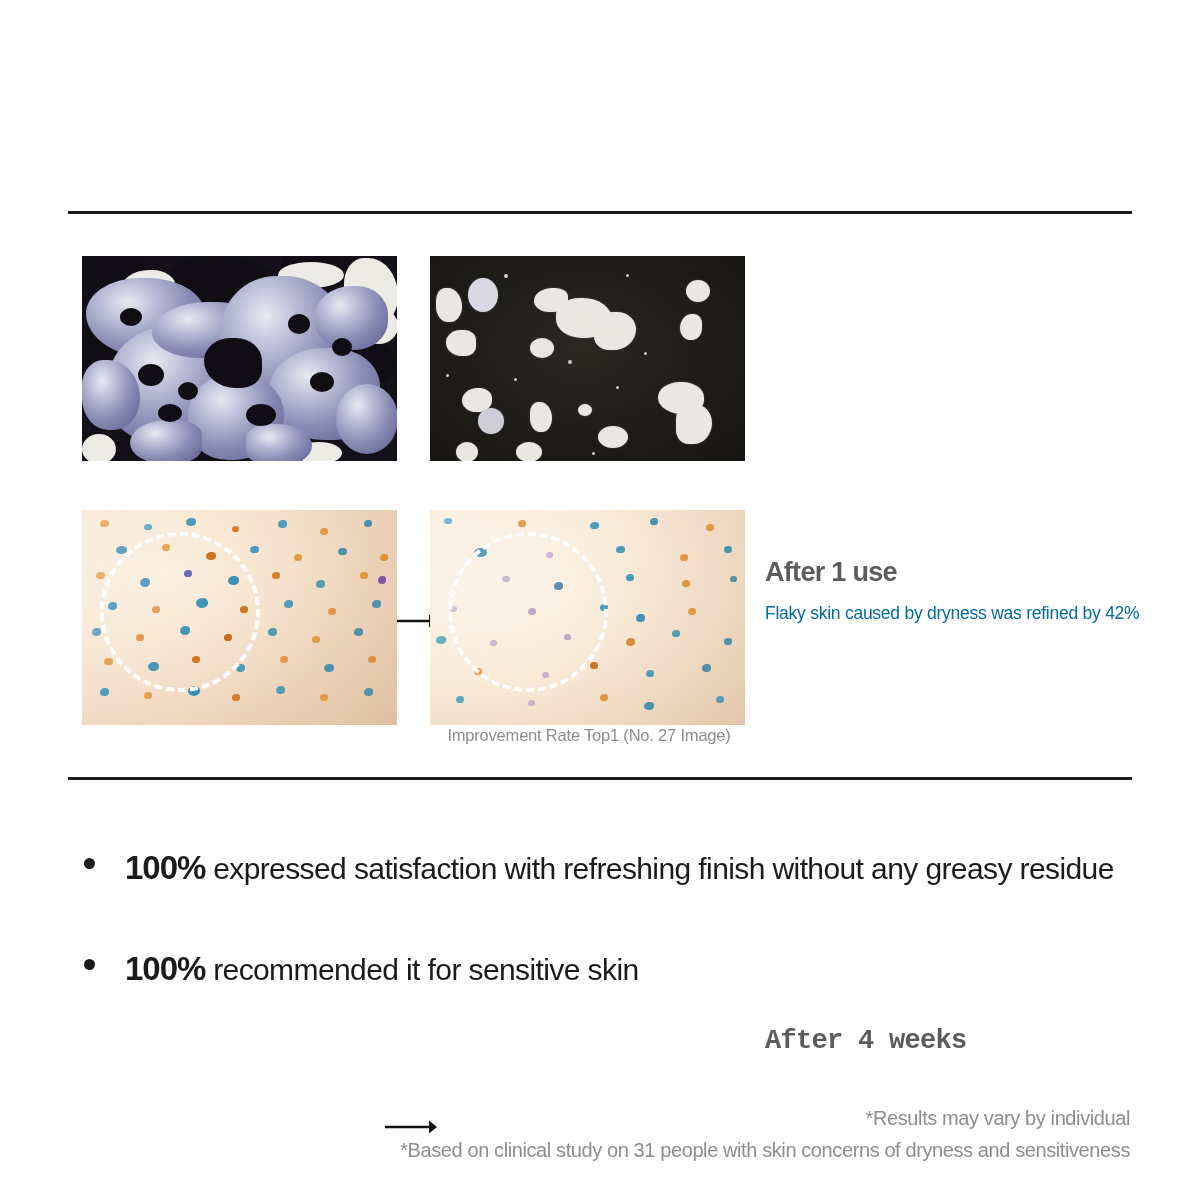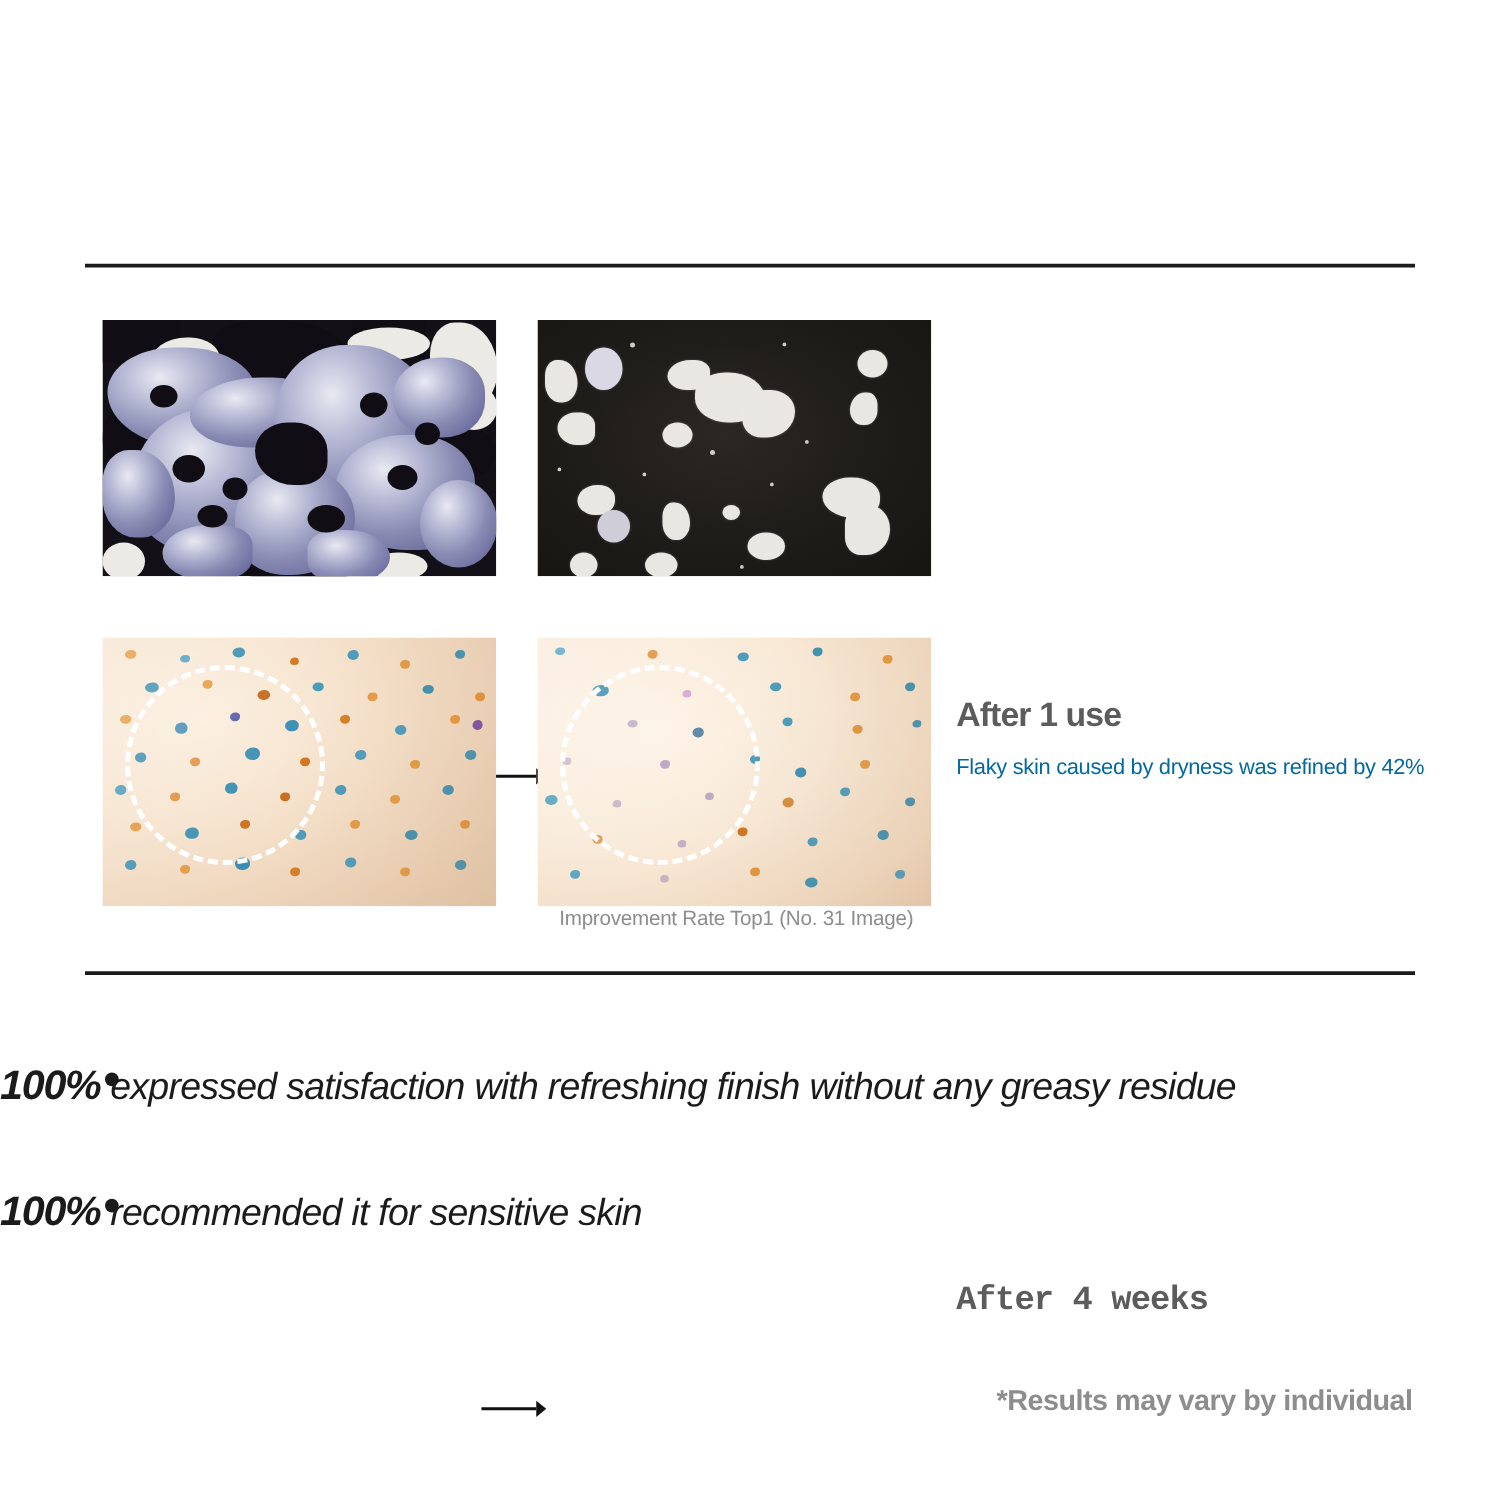--- a/index.html
+++ b/index.html
@@ -135,22 +135,22 @@
     font-size: 17.5px;
     color: #0369a1;
     line-height: 1.52;
     letter-spacing: -0.25px;
   }
 
   
   .bullets { position: absolute; left: 0; top: 838px; width: 1200px; }
   .bullet-item {
     position: relative;
+    padding-left: 125px;
     margin-bottom: 42px;
-    font-style: italic;
   }
   .bullet-dot {
     position: absolute;
     left: 84px; top: 20px;
     width: 11px; height: 11px;
     background: #1b1b1b;
     border-radius: 50%;
   }
   .bullet-text {
     font-size: 30px;
@@ -165,24 +165,23 @@
   }
 
   
   .footnotes {
     position: absolute; right: 70px; top: 1102px;
     width: 1100px;
     text-align: right;
     color: #8d8d8d;
   }
   .footnote {
-    font-size: 23px;
+    font-size: 20px;
     letter-spacing: -0.4px;
     line-height: 1.62;
-    font-weight: bold;
   }
 </style>
 </head>
 <body>
 
 <div class="page">
 
 
   <div class="divider top"></div>
 
@@ -260,21 +259,21 @@
         <div class="spec" style="left:196px;top:18px;width:3px;height:3px;"></div>
         <div class="spec" style="left:138px;top:104px;width:4px;height:4px;"></div>
         <div class="spec" style="left:16px;top:118px;width:3px;height:3px;"></div>
         <div class="spec" style="left:186px;top:130px;width:3px;height:3px;"></div>
         <div class="spec" style="left:84px;top:122px;width:3px;height:3px;"></div>
         <div class="spec" style="left:214px;top:96px;width:3px;height:3px;"></div>
         <div class="spec" style="left:162px;top:196px;width:3px;height:3px;"></div>
       </div>
     </div>
 
-    <div class="caption caption-1">Improvement Rate Top1 (No. 31 Image)</div>
+    <div class="caption caption-1">Improvement Rate Top1 (No. 27 Image)</div>
 
     <div class="side-block side-1">
       <div class="side-head">After 1 use</div>
       <div class="side-body">Flaky skin caused by dryness was refined by 42%</div>
     </div>
   </div>
 
   <div class="clinical-row row-2">
 
     <div class="thumb left">
@@ -404,15 +403,16 @@
       <span class="bullet-dot"></span>
       <div class="bullet-text">
         <span class="pct">100%</span>
         <span>recommended it for sensitive skin</span>
       </div>
     </div>
   </div>
 
   <div class="footnotes">
     <div class="footnote">*Results may vary by individual</div>
+    <div class="footnote">*Based on clinical study on 31 people with skin concerns of dryness and sensitiveness</div>
   </div>
 
 </div>
 
 </body></html>

